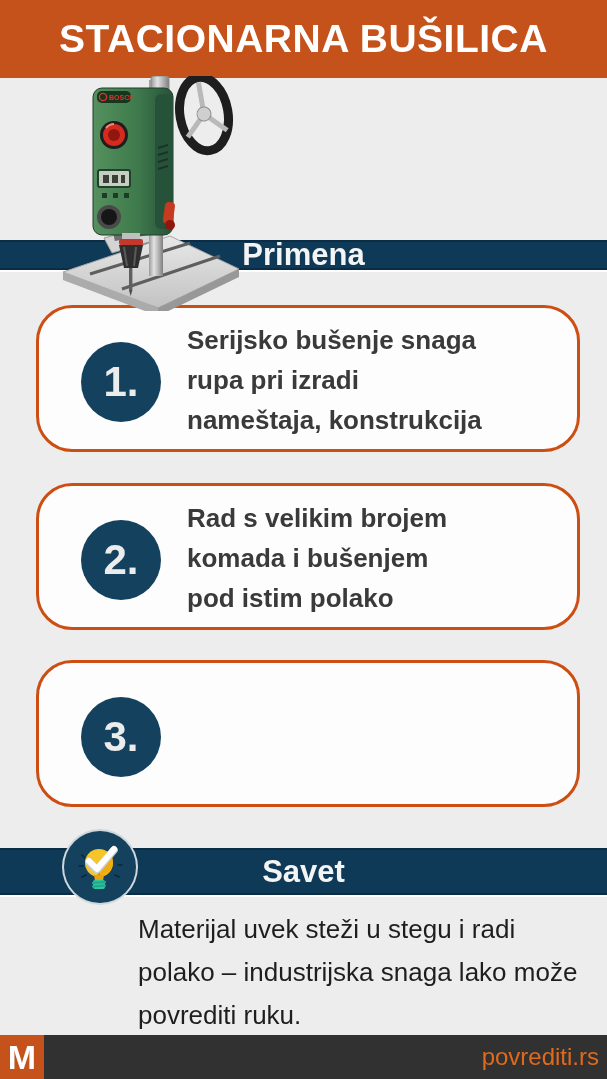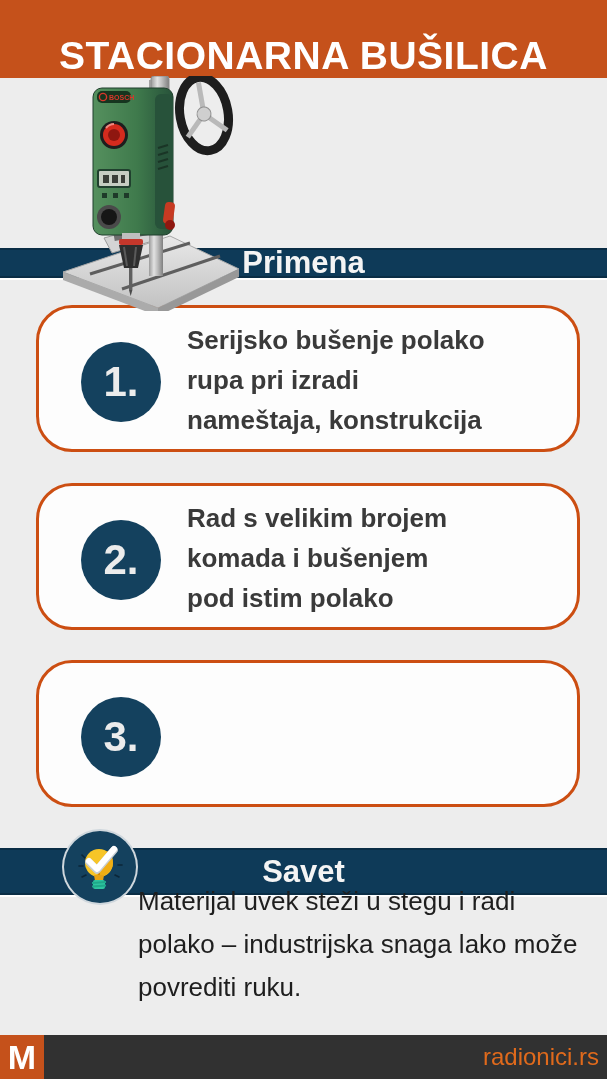--- a/index.html
+++ b/index.html
@@ -10,36 +10,36 @@
     background: #EDEDED;
     font-family: "Liberation Sans", sans-serif;
     overflow: hidden;
   }
   .abs { position: absolute; }
 
   
   .header {
     left: 0; top: 0; width: 607px; height: 78px;
     background: #C5511B;
-    display: flex; align-items: flex-end; justify-content: center;
+    display: flex; align-items: center; justify-content: center;
   }
   .header-title {
     color: #FFFFFF; font-weight: bold; font-size: 39px; letter-spacing: 0.5px;
   }
 
   
   .bar {
     left: 0; width: 607px;
     background: #0E3A58;
     border-top: 2px solid #0A2D45;
     border-bottom: 2px solid #0A2D45;
     box-shadow: 0 2px 0 rgba(255,255,255,0.9);
     display: flex; align-items: center; justify-content: center;
   }
-  .bar-primena { top: 248px; height: 30px; }
+  .bar-primena { top: 240px; height: 30px; }
   .bar-savet   { top: 848px; height: 47px; }
   .bar-title { color: #F4F4F4; font-weight: bold; font-size: 31px; }
 
   
   .drill-wrap { left: 52px; top: 76px; width: 195px; height: 235px; z-index: 5; }
 
   
   .card {
     left: 36px; width: 544px; height: 147px;
     background: #FDFDFD;
@@ -65,21 +65,21 @@
   
   .savet-circle {
     left: 62px; top: 829px; width: 76px; height: 76px;
     background: #14415E; border-radius: 50%;
     border: 2px solid rgba(240,242,243,0.85);
     display: flex; align-items: center; justify-content: center;
     z-index: 6;
   }
 
   .tip-text {
-    left: 138px; top: 880px; width: 452px;
+    left: 138px; top: 908px; width: 452px;
     color: #1E1E1E; font-size: 26px; line-height: 43px; font-weight: 400;
     white-space: pre-line;
   }
 
   
   .footer {
     left: 0; top: 1035px; width: 607px; height: 44px;
     background: #313131;
   }
   .m-badge {
@@ -201,21 +201,21 @@
     </g>
     <g>
       <rect x="77" y="192" width="3.4" height="22" fill="#606060"></rect>
       <polygon points="77,214 80.4,214 78.7,220" fill="#4A4A4A"></polygon>
     </g>
   </svg>
 </div>
 
 <div class="abs card card-1">
   <div class="num-circle">1.</div>
-  <div class="card-text">Serijsko bušenje polako
+  <div class="card-text">Serijsko bušenje snaga
 rupa pri izradi
 nameštaja, konstrukcija</div>
 </div>
 
 <div class="abs card card-2">
   <div class="num-circle">2.</div>
   <div class="card-text">Rad s velikim brojem
 komada i bušenjem
 pod istim polako</div>
 </div>
@@ -253,14 +253,14 @@
     <path d="M15 20 L23 28 L40 8" fill="none" stroke="#FFFFFF" stroke-width="6" stroke-linecap="round" stroke-linejoin="round"></path>
   </svg>
 </div>
 
 <div class="abs tip-text">Materijal uvek steži u stegu i radi
 polako – industrijska snaga lako može
 povrediti ruku.</div>
 
 <div class="abs footer">
   <div class="m-badge">M</div>
-  <div class="site-label">radionici.rs</div>
+  <div class="site-label">povrediti.rs</div>
 </div>
 
 </body></html>

